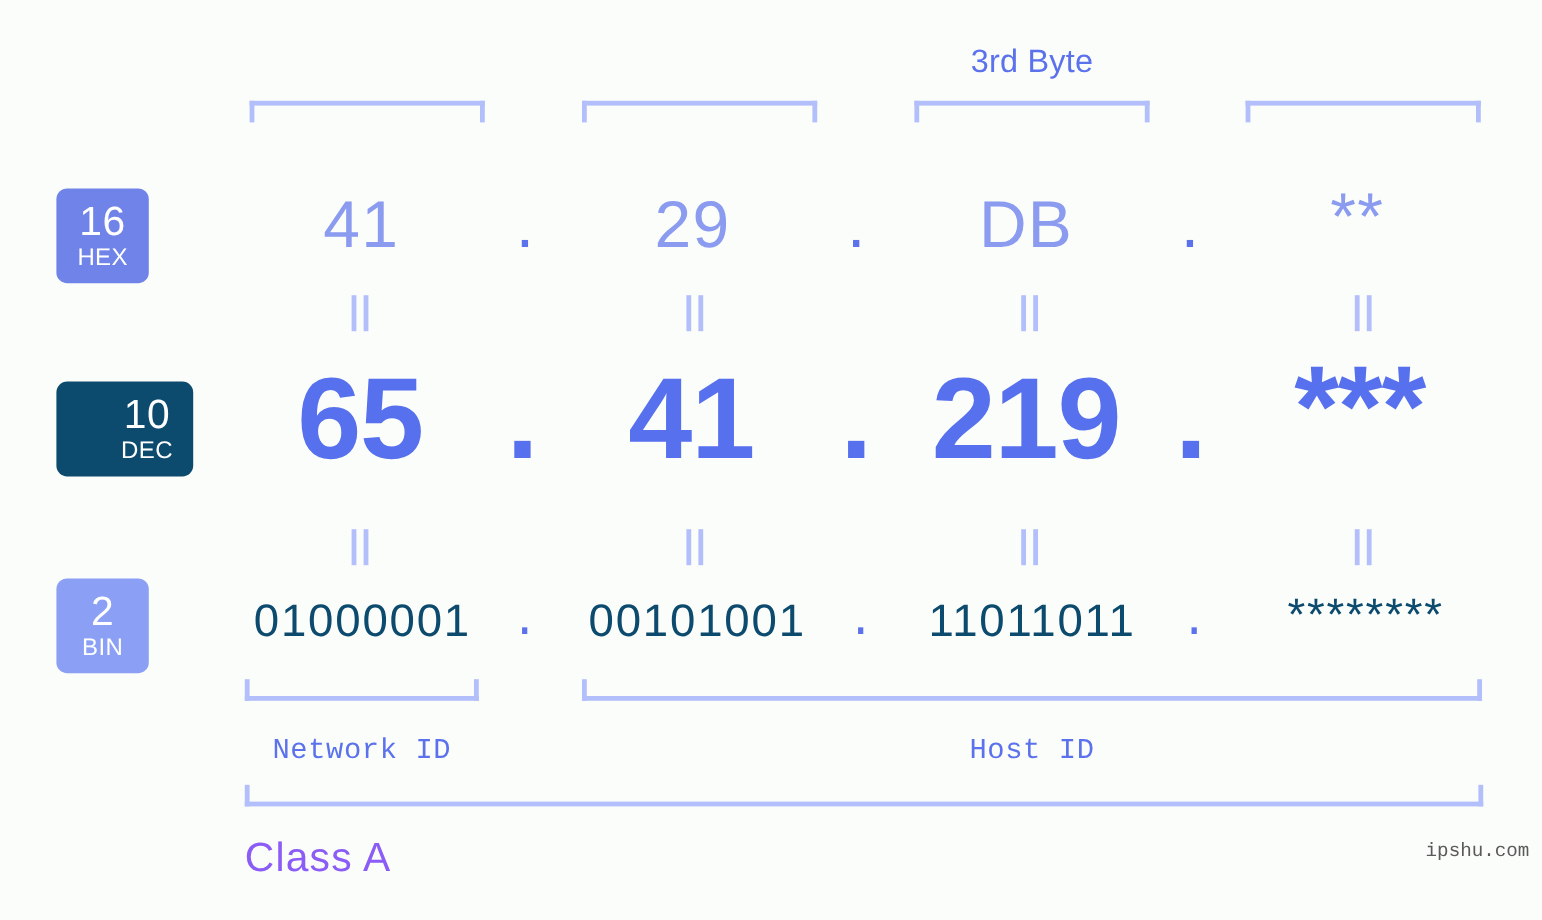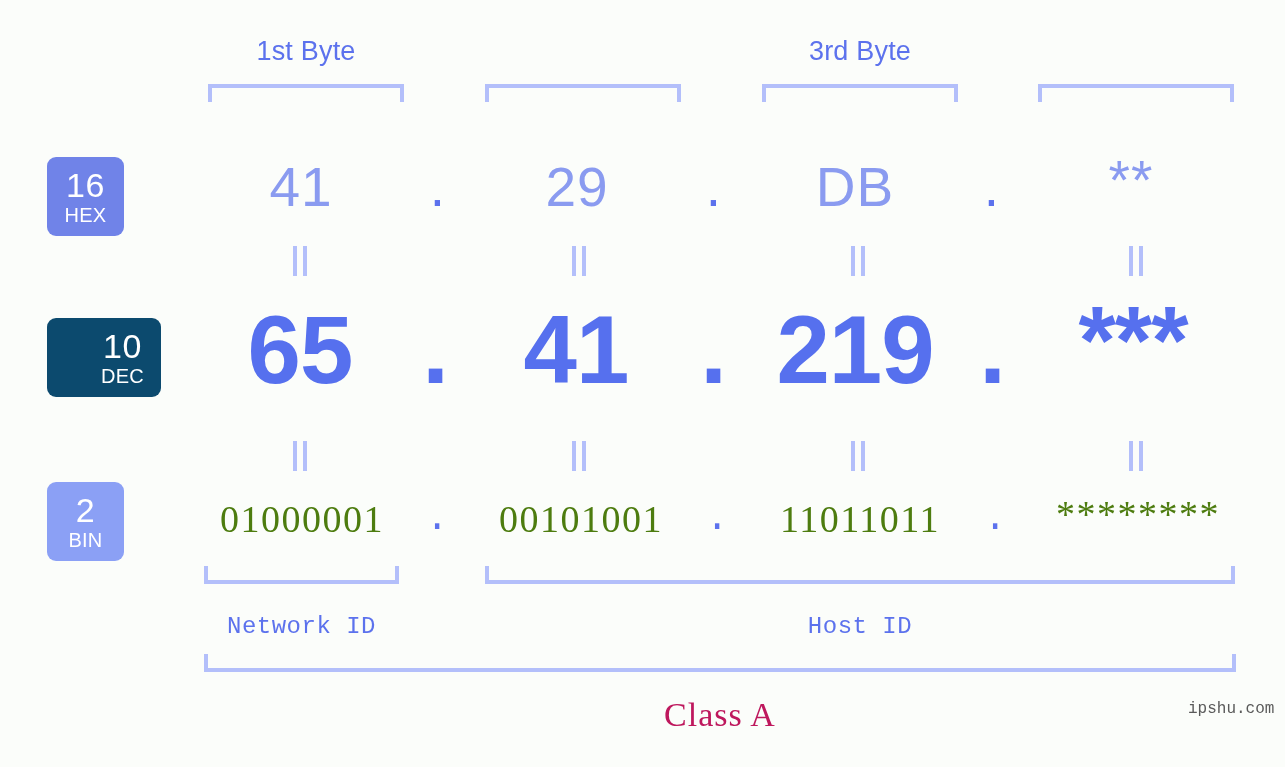--- a/index.html
+++ b/index.html
@@ -102,23 +102,23 @@
     letter-spacing: -1px;
   }
   .row-dec .dot {
     font-family: "Liberation Sans", sans-serif;
     font-size: 96px;
     font-weight: 700;
     color: #5670ee;
   }
 
   .row-bin .cell {
-    font-family: Liberation Serif, serif;
+    font-family: Liberation Sans, sans-serif;
     font-size: 38px;
-    color: #4d7c0f;
+    color: #0c4a6e;
     letter-spacing: 1.5px;
   }
   .row-bin .dot {
     font-family: "Liberation Mono", monospace;
     font-size: 38px;
     color: #5c72ed;
   }
 
   
   .eqmark {
@@ -142,43 +142,42 @@
     position: absolute;
     text-align: center;
     font-family: "Liberation Mono", monospace;
     font-size: 24px;
     color: #5c72ed;
     white-space: nowrap;
     letter-spacing: 0.5px;
   }
   .class-caption {
     position: absolute;
-    text-align: center;
-    font-family: Liberation Serif, serif;
+    text-align: left;
+    font-family: Liberation Sans, sans-serif;
     font-size: 34px;
-    color: #be185d;
+    color: #8b5cf6;
     white-space: nowrap;
     letter-spacing: 1px;
   }
 
   
   .watermark {
     position: absolute;
     font-family: "Liberation Mono", monospace;
     font-size: 16px;
     color: #5a5a5a;
     white-space: nowrap;
   }
 </style>
 </head>
 <body>
 
 <div id="stage">
 
-  <div class="byte-label" style="left:208px; top:36px; width:196px;">1st Byte</div>
   <div class="byte-label" style="left:762px; top:36px; width:196px;">3rd Byte</div>
 
   <div class="bracket-top" style="left:208px; top:84px; width:196px;"></div>
   <div class="bracket-top" style="left:485px; top:84px; width:196px;"></div>
   <div class="bracket-top" style="left:762px; top:84px; width:196px;"></div>
   <div class="bracket-top" style="left:1038px; top:84px; width:196px;"></div>
 
   <div class="badge" style="top:157px; background:#7083e8;">
     <span class="num">16</span>
     <span class="nm">HEX</span>

